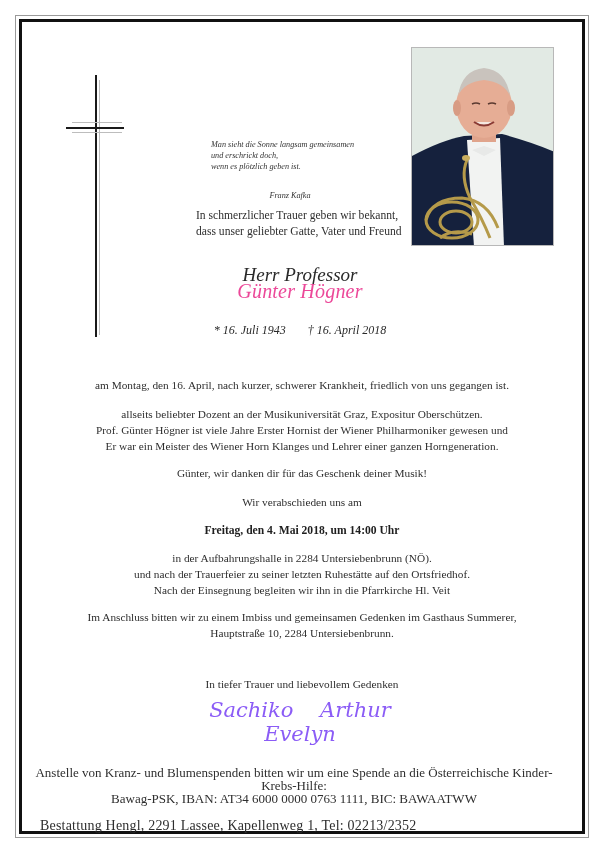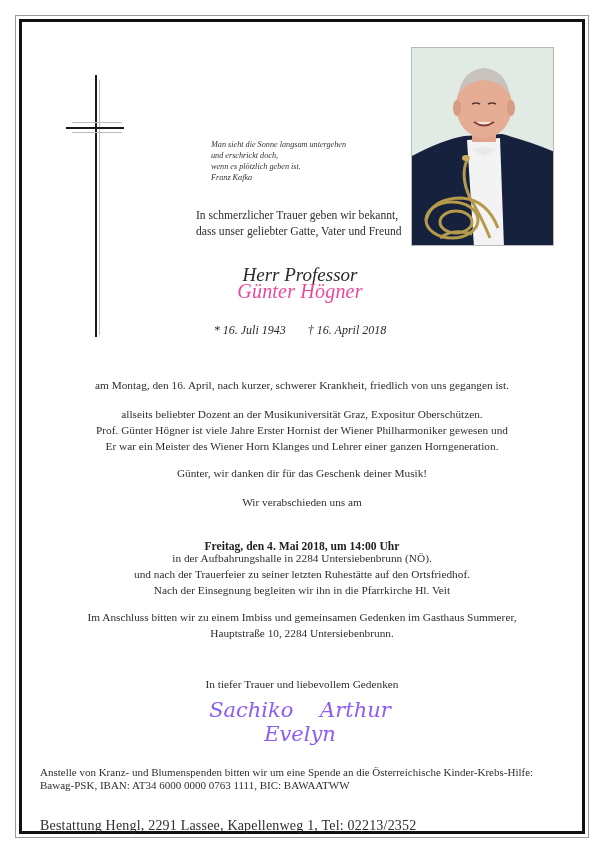--- a/index.html
+++ b/index.html
@@ -11,68 +11,68 @@
 
   
   .cross { position: absolute; left: 60px; top: 70px; width: 70px; height: 270px; }
   .cross .v-main { position: absolute; left: 35px; top: 5px; width: 2px; height: 262px; background: #1a1a1a; }
   .cross .v-shadow { position: absolute; left: 39px; top: 10px; width: 1px; height: 255px; background: #bdbdbd; }
   .cross .h-main { position: absolute; left: 6px; top: 57px; width: 58px; height: 2px; background: #1a1a1a; }
   .cross .h-shadow1 { position: absolute; left: 12px; top: 52px; width: 50px; height: 1px; background: #bdbdbd; }
   .cross .h-shadow2 { position: absolute; left: 12px; top: 62px; width: 50px; height: 1px; background: #bdbdbd; }
 
   .quote { position: absolute; left: 211px; top: 139px; width: 160px; font-style: italic; font-size: 8.2px; line-height: 11px; color: #333; }
-  .quote .author { display: block; text-align: left; margin-top: 0; padding-right: 2px; }
+  .quote .author { display: block; text-align: center; margin-top: 18px; padding-right: 2px; }
 
   .photo { position: absolute; left: 411px; top: 47px; width: 143px; height: 199px; border: 1px solid #b8b8b8; overflow: hidden;
            background: linear-gradient(180deg, #dfe7e0 0%, #e4ebe6 60%, #dde5e0 100%); }
 
   .intro { position: absolute; left: 196px; top: 208px; width: 220px; font-size: 11.6px; line-height: 16px; color: #2e2e2e; }
 
   .title-line { position: absolute; left: 150px; width: 300px; text-align: center; font-style: italic; }
   .honorific { top: 264px; font-size: 19px; }
   .name { top: 280px; font-size: 20px; color: #ec4899; letter-spacing: 0.2px; }
   .dates { top: 323px; font-size: 12px; }
   .dates span { display: inline-block; }
   .dates .gap { width: 22px; }
 
   .body-text { position: absolute; left: 40px; width: 524px; text-align: center; font-size: 11.3px; line-height: 16px; color: #2e2e2e; }
   .b1 { top: 377px; }
   .b2 { top: 406px; }
   .b3 { top: 465px; }
   .b4 { top: 494px; }
-  .b5 { top: 523px; font-weight: bold; color: #1e1e1e; font-size: 11.6px; margin-top: 16px; }
+  .b5 { top: 523px; font-weight: bold; color: #1e1e1e; font-size: 11.6px; }
   .b6 { top: 550px; }
   .b7 { top: 609px; }
   .b8 { top: 676px; }
 
   .signatures { position: absolute; left: 150px; top: 698px; width: 300px; text-align: center; font-style: italic;
                 font-family: "DejaVu Serif", serif; font-size: 21px; color: #8b5cf6; }
   .signatures span { display: inline-block; margin: 0 10px; }
 
-  .donation { position: absolute; left: 40px; top: 766px; width: 524px; font-size: 11px; line-height: 13px; color: #2e2e2e; }
+  .donation { position: absolute; left: 32px; top: 766px; width: 524px; text-align: center; font-size: 13px; line-height: 13px; color: #2e2e2e; }
   .footer { position: absolute; left: 40px; top: 818px; width: 524px; text-align: left; font-size: 14px; color: #2e2e2e;
             font-family: "Liberation Serif", serif; letter-spacing: 0.2px; }
 </style>
 </head>
 <body>
 
 <div class="frame-outer"></div>
 <div class="frame-inner"></div>
 
 <div class="cross">
   <div class="v-shadow"></div>
   <div class="v-main"></div>
   <div class="h-shadow1"></div>
   <div class="h-shadow2"></div>
   <div class="h-main"></div>
 </div>
 
 <div class="quote">
-  <div>Man sieht die Sonne langsam untergehen</div>
+  <div>Man sieht die Sonne langsam gemeinsamen</div>
   <div>und erschrickt doch,</div>
   <div>wenn es plötzlich geben ist.</div>
   <span class="author">Franz Kafka</span>
 </div>
 
 <div class="photo">
   <svg width="143" height="199" viewBox="0 0 143 199">
     <rect width="143" height="199" fill="#e2eae4"></rect>
 
     <path d="M0 108 Q30 92 52 88 L90 86 Q120 94 143 104 L143 199 L0 199 Z" fill="#15213d"></path>

